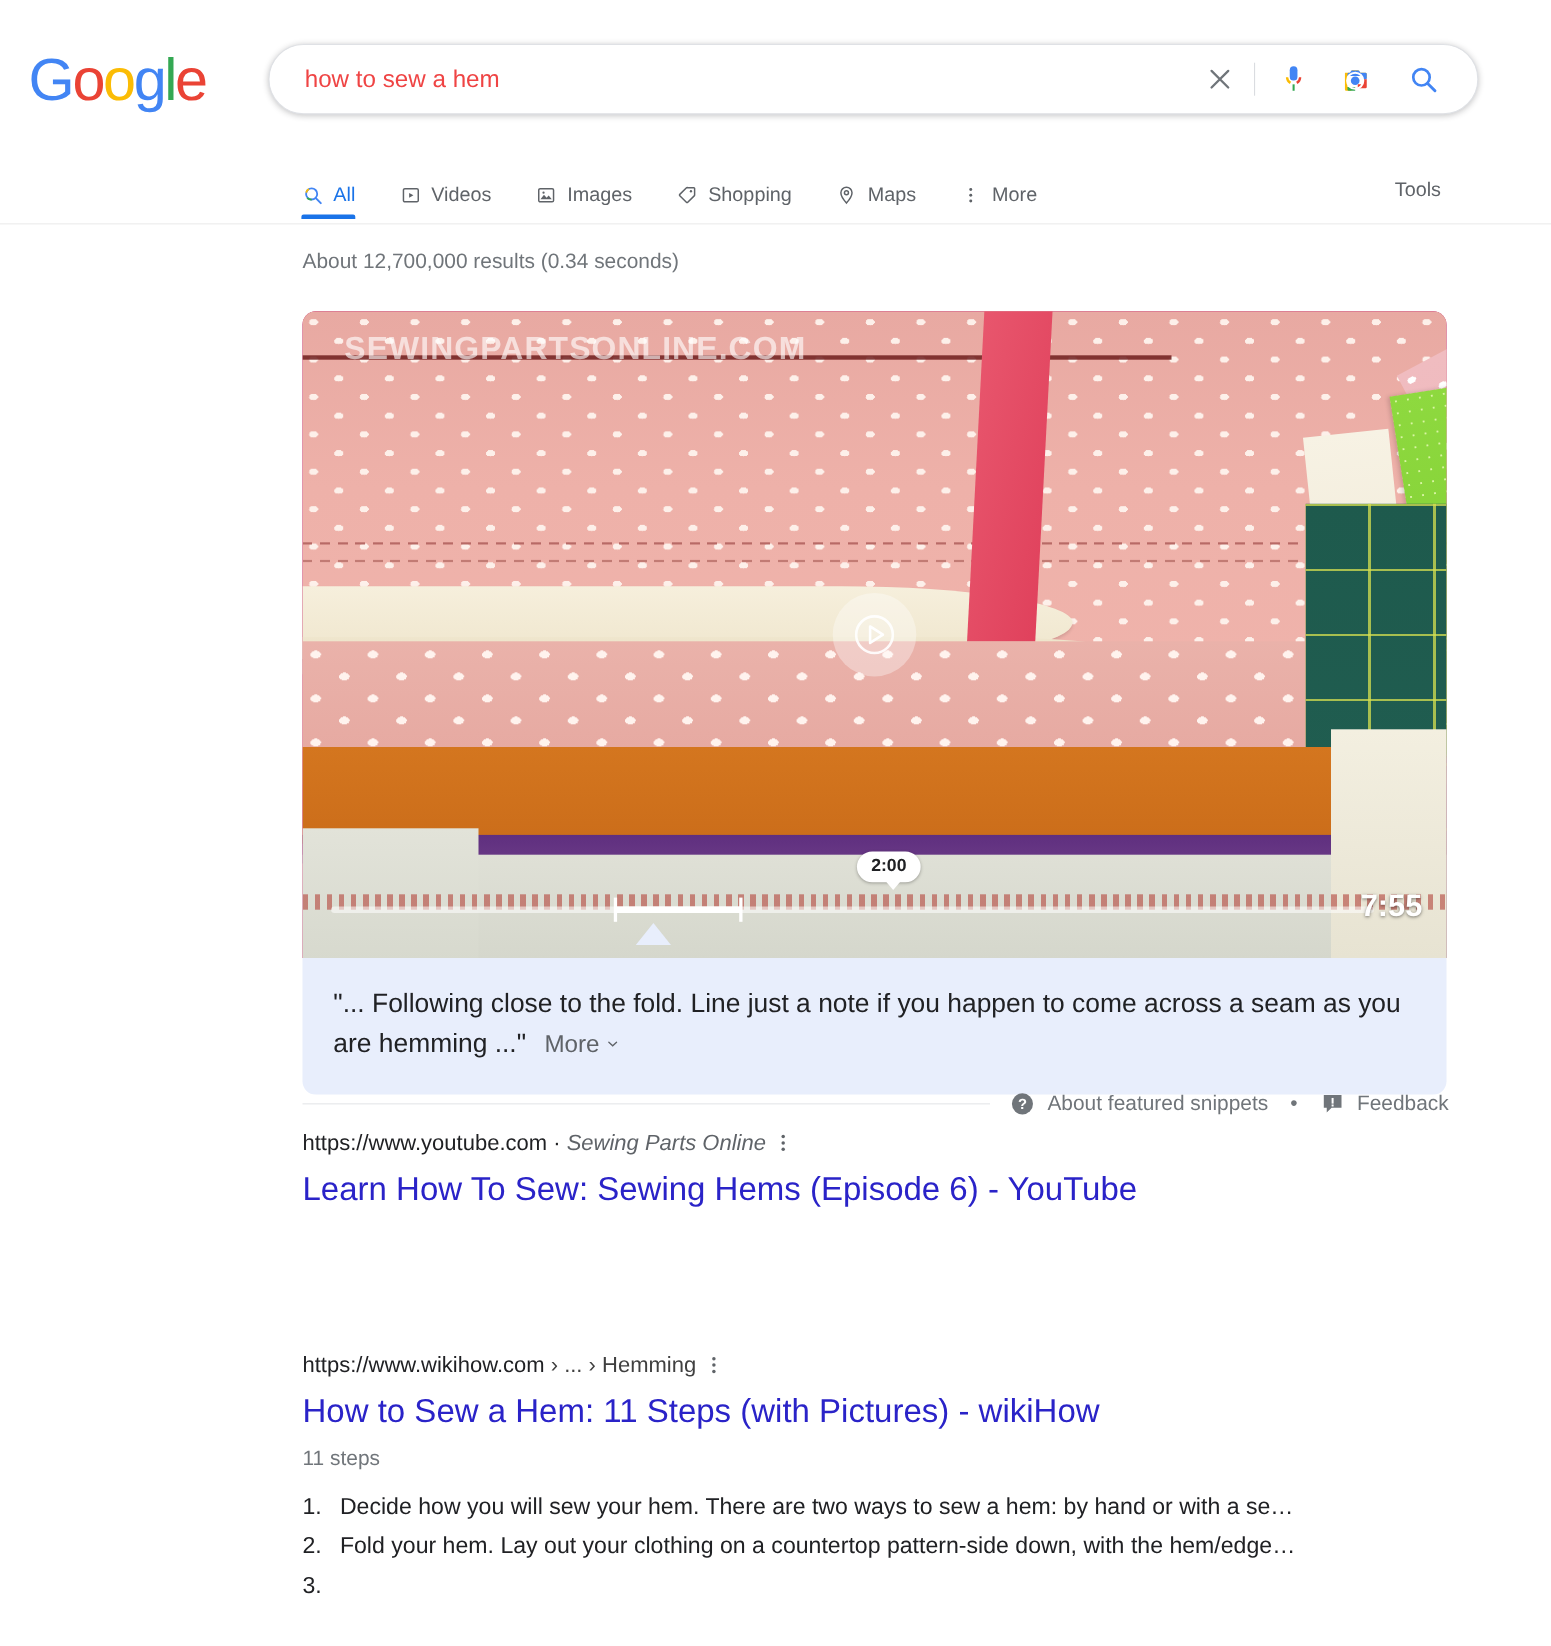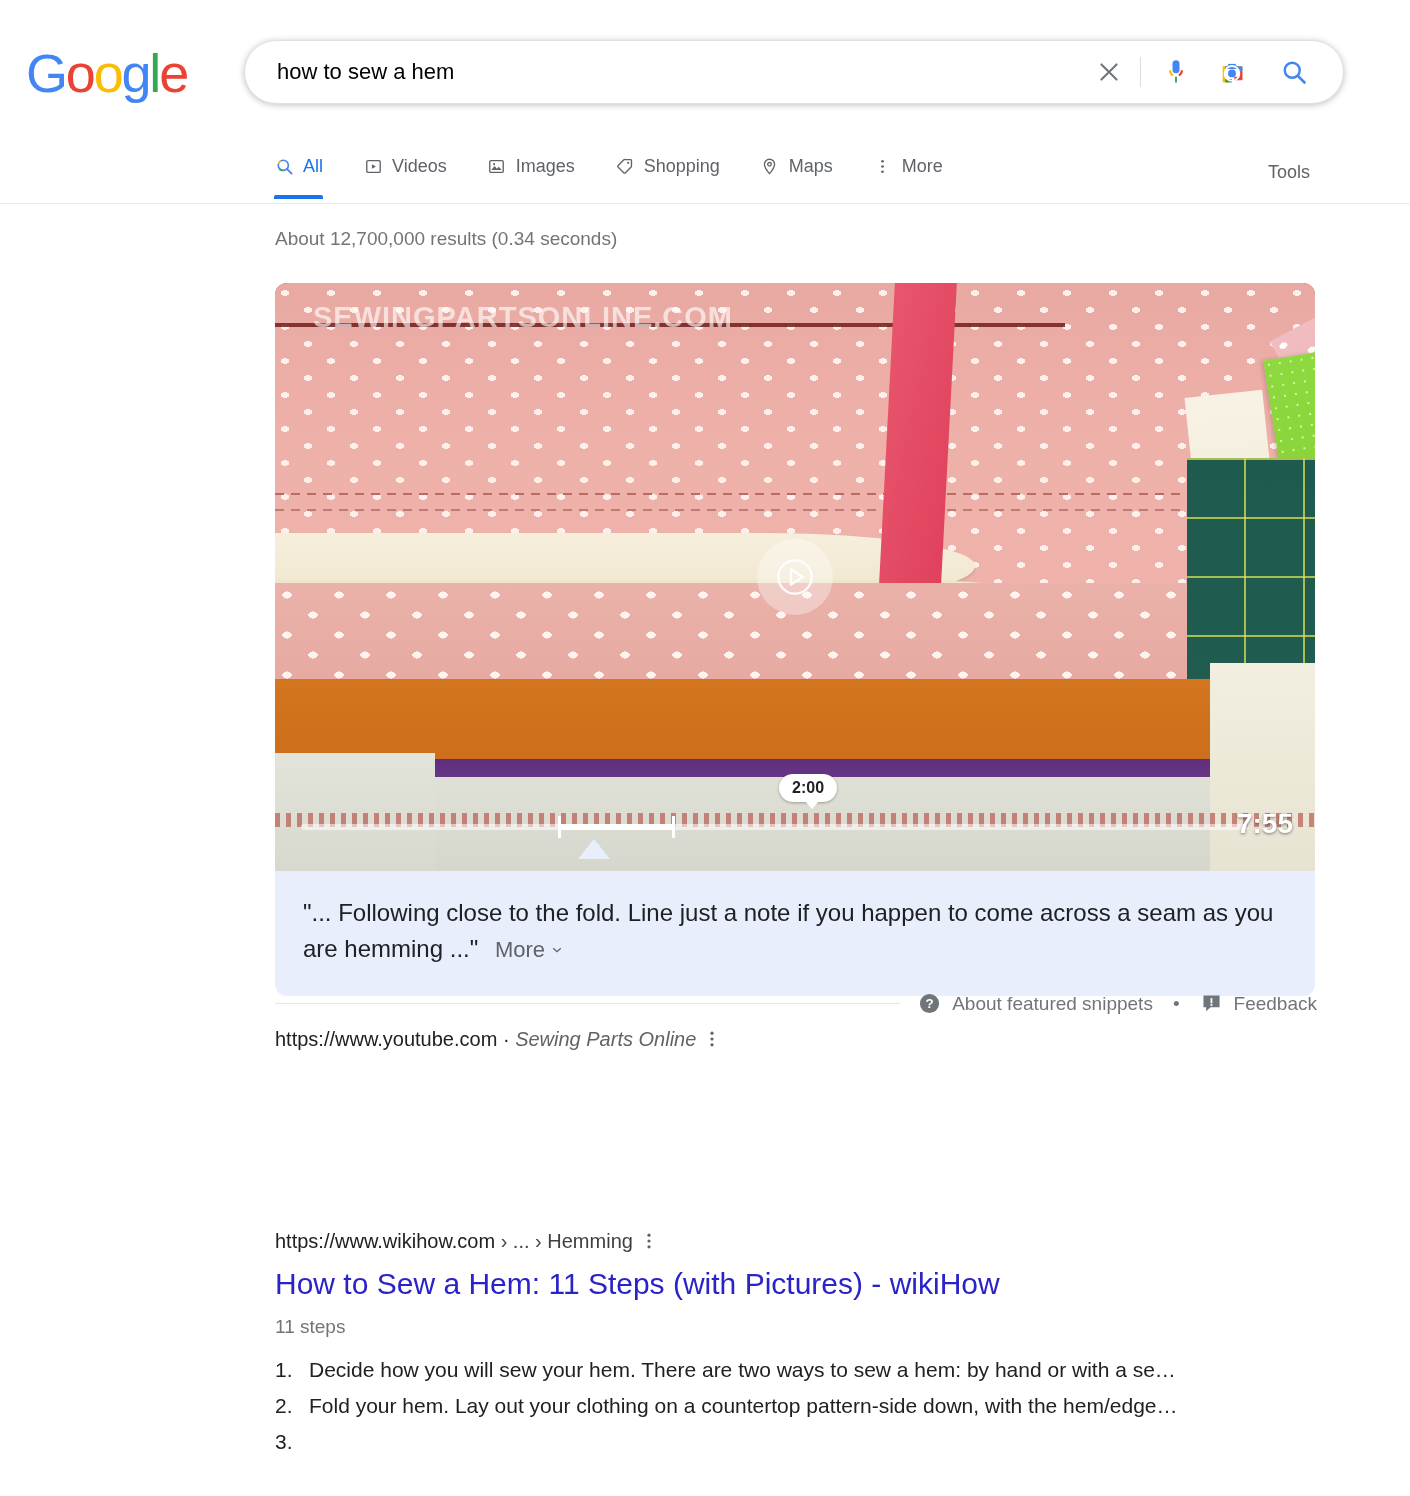--- a/index.html
+++ b/index.html
@@ -30,40 +30,40 @@
     width: 1100px; height: 64px;
     background:#fff; border-radius: 32px;
     border: 1px solid #dfe1e5;
     box-shadow: 0 1px 6px rgba(32,33,36,.28);
     display:flex; align-items:center;
   }
   .search-input {
     flex: 1 1 auto;
     border: none; outline: none; background: transparent;
     font-family: "Liberation Sans", sans-serif;
-    font-size: 22px; color: #000000;
+    font-size: 22px; color: #ef4444;
     padding-left: 32px; padding-right: 10px;
     height: 40px; line-height: 40px;
   }
   .sb-icons { display:flex; align-items:center; padding-right:26px; }
   .sb-btn { display:flex; align-items:center; justify-content:center; cursor:pointer; }
   .sb-clear { width: 46px; height: 46px; }
   .sb-divider { width:1px; height:30px; background:#dadce0; margin: 0 12px 0 8px; }
   .sb-mic { width: 46px; height:46px; }
   .sb-lens { width: 46px; height:46px; margin-left:10px;}
   .sb-search { width: 46px; height:46px; margin-left:16px;}
 
   
   .navbar {
     position:absolute; left:0; top:142px; width:1410px; height:62px;
     border-bottom: 1px solid #ebebeb;
   }
   .tabs { position:absolute; left:274px; top:0; display:flex; align-items:flex-start; height:62px; }
   .tab {
-    display:flex; align-items:flex-start; gap:9px;
+    display:flex; align-items:center; gap:9px;
     height:56px; padding: 0 18px 0 0; margin-right: 22px;
     font-size: 18px; color:#5f6368; cursor:pointer; position:relative;
     padding-top: 14px;
   }
   .tab.active { color:#1a73e8; }
   .tab .tab-underline {
     position:absolute; left:0px; right:18px; bottom:-1px; height:4px;
     background:#1a73e8; border-radius:2px 2px 0 0;
   }
   .tab-ico { display:flex; align-items:center; justify-content:center; width:20px; height:20px; }
@@ -467,20 +467,21 @@
         <span class="brand">Sewing Parts Online</span>
       </div>
       <div class="r-kebab">
         <svg width="20" height="20" viewBox="0 0 24 24">
           <circle cx="12" cy="5" r="1.9" fill="#5f6368"></circle>
           <circle cx="12" cy="12" r="1.9" fill="#5f6368"></circle>
           <circle cx="12" cy="19" r="1.9" fill="#5f6368"></circle>
         </svg>
       </div>
     </div>
+    <a class="r-title">Learn How To Sew: Sewing Hems (Episode 6) - YouTube</a>
   </div>
 
   <div class="fs-footer">
     <div class="fs-sep"></div>
     <div class="fs-link">
       <svg width="23" height="23" viewBox="0 0 24 24">
         <circle cx="12" cy="12" r="10" fill="#70757a"></circle>
         <text x="12" y="17" font-size="14" font-weight="bold" fill="#ffffff" text-anchor="middle" font-family="Liberation Sans, sans-serif">?</text>
       </svg>
       <span>About featured snippets</span>

